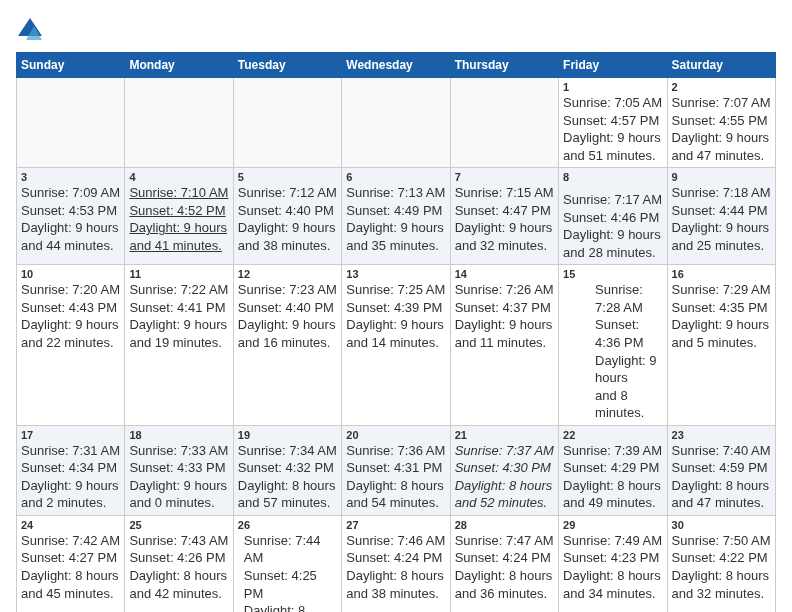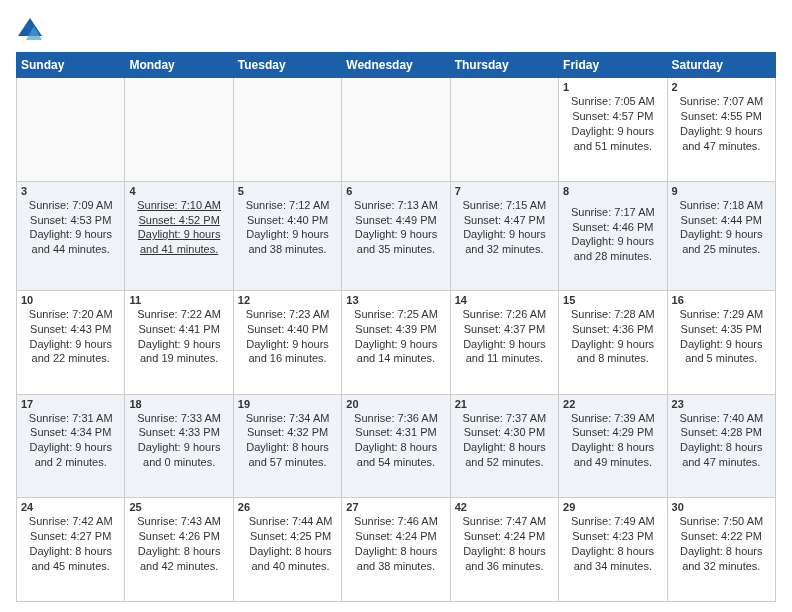--- a/index.html
+++ b/index.html
@@ -79,24 +79,23 @@
     }
     .calendar tr:nth-child(even) td {
       background: #f0f4f8;
     }
     .day-number {
       font-weight: bold;
       font-size: 11px;
       margin-bottom: 1px;
     }
     .day-info {
-      font-size: 11px;
+      font-size: 13px;
       line-height: 1.35;
       color: #333;
-      text-align: center;
     }
     .empty-cell {
       background: #f9f9f9 !important;
     }
   </style>
 </head>
 <body>
 
 <div class="page">
   <div class="header">
@@ -232,21 +231,21 @@
           </td>
           <td>
             <div class="day-number">14</div>
             <div class="day-info" style="white-space: pre-line;">Sunrise: 7:26 AM
 Sunset: 4:37 PM
 Daylight: 9 hours
 and 11 minutes.</div>
           </td>
           <td>
             <div class="day-number">15</div>
-            <div class="day-info" style="white-space: pre-line;">Sunrise: 7:28 AM
+            <div class="day-info" style="white-space: pre-line; margin-left: 32px;">Sunrise: 7:28 AM
 Sunset: 4:36 PM
 Daylight: 9 hours
 and 8 minutes.</div>
           </td>
           <td>
             <div class="day-number">16</div>
             <div class="day-info" style="white-space: pre-line;">Sunrise: 7:29 AM
 Sunset: 4:35 PM
 Daylight: 9 hours
 and 5 minutes.</div>
@@ -276,36 +275,36 @@
           </td>
           <td>
             <div class="day-number">20</div>
             <div class="day-info" style="white-space: pre-line;">Sunrise: 7:36 AM
 Sunset: 4:31 PM
 Daylight: 8 hours
 and 54 minutes.</div>
           </td>
           <td>
             <div class="day-number">21</div>
-            <div class="day-info" style="white-space: pre-line;">Sunrise: 7:37 AM
+            <div class="day-info" style="white-space: pre-line; font-style: italic;">Sunrise: 7:37 AM
 Sunset: 4:30 PM
 Daylight: 8 hours
 and 52 minutes.</div>
           </td>
           <td>
             <div class="day-number">22</div>
             <div class="day-info" style="white-space: pre-line;">Sunrise: 7:39 AM
 Sunset: 4:29 PM
 Daylight: 8 hours
 and 49 minutes.</div>
           </td>
           <td>
             <div class="day-number">23</div>
             <div class="day-info" style="white-space: pre-line;">Sunrise: 7:40 AM
-Sunset: 4:28 PM
+Sunset: 4:59 PM
 Daylight: 8 hours
 and 47 minutes.</div>
           </td>
         </tr>
         <tr>
           <td>
             <div class="day-number">24</div>
             <div class="day-info" style="white-space: pre-line;">Sunrise: 7:42 AM
 Sunset: 4:27 PM
 Daylight: 8 hours
@@ -326,21 +325,21 @@
 and 40 minutes.</div>
           </td>
           <td>
             <div class="day-number">27</div>
             <div class="day-info" style="white-space: pre-line;">Sunrise: 7:46 AM
 Sunset: 4:24 PM
 Daylight: 8 hours
 and 38 minutes.</div>
           </td>
           <td>
-            <div class="day-number">42</div>
+            <div class="day-number">28</div>
             <div class="day-info" style="white-space: pre-line;">Sunrise: 7:47 AM
 Sunset: 4:24 PM
 Daylight: 8 hours
 and 36 minutes.</div>
           </td>
           <td>
             <div class="day-number">29</div>
             <div class="day-info" style="white-space: pre-line;">Sunrise: 7:49 AM
 Sunset: 4:23 PM
 Daylight: 8 hours

